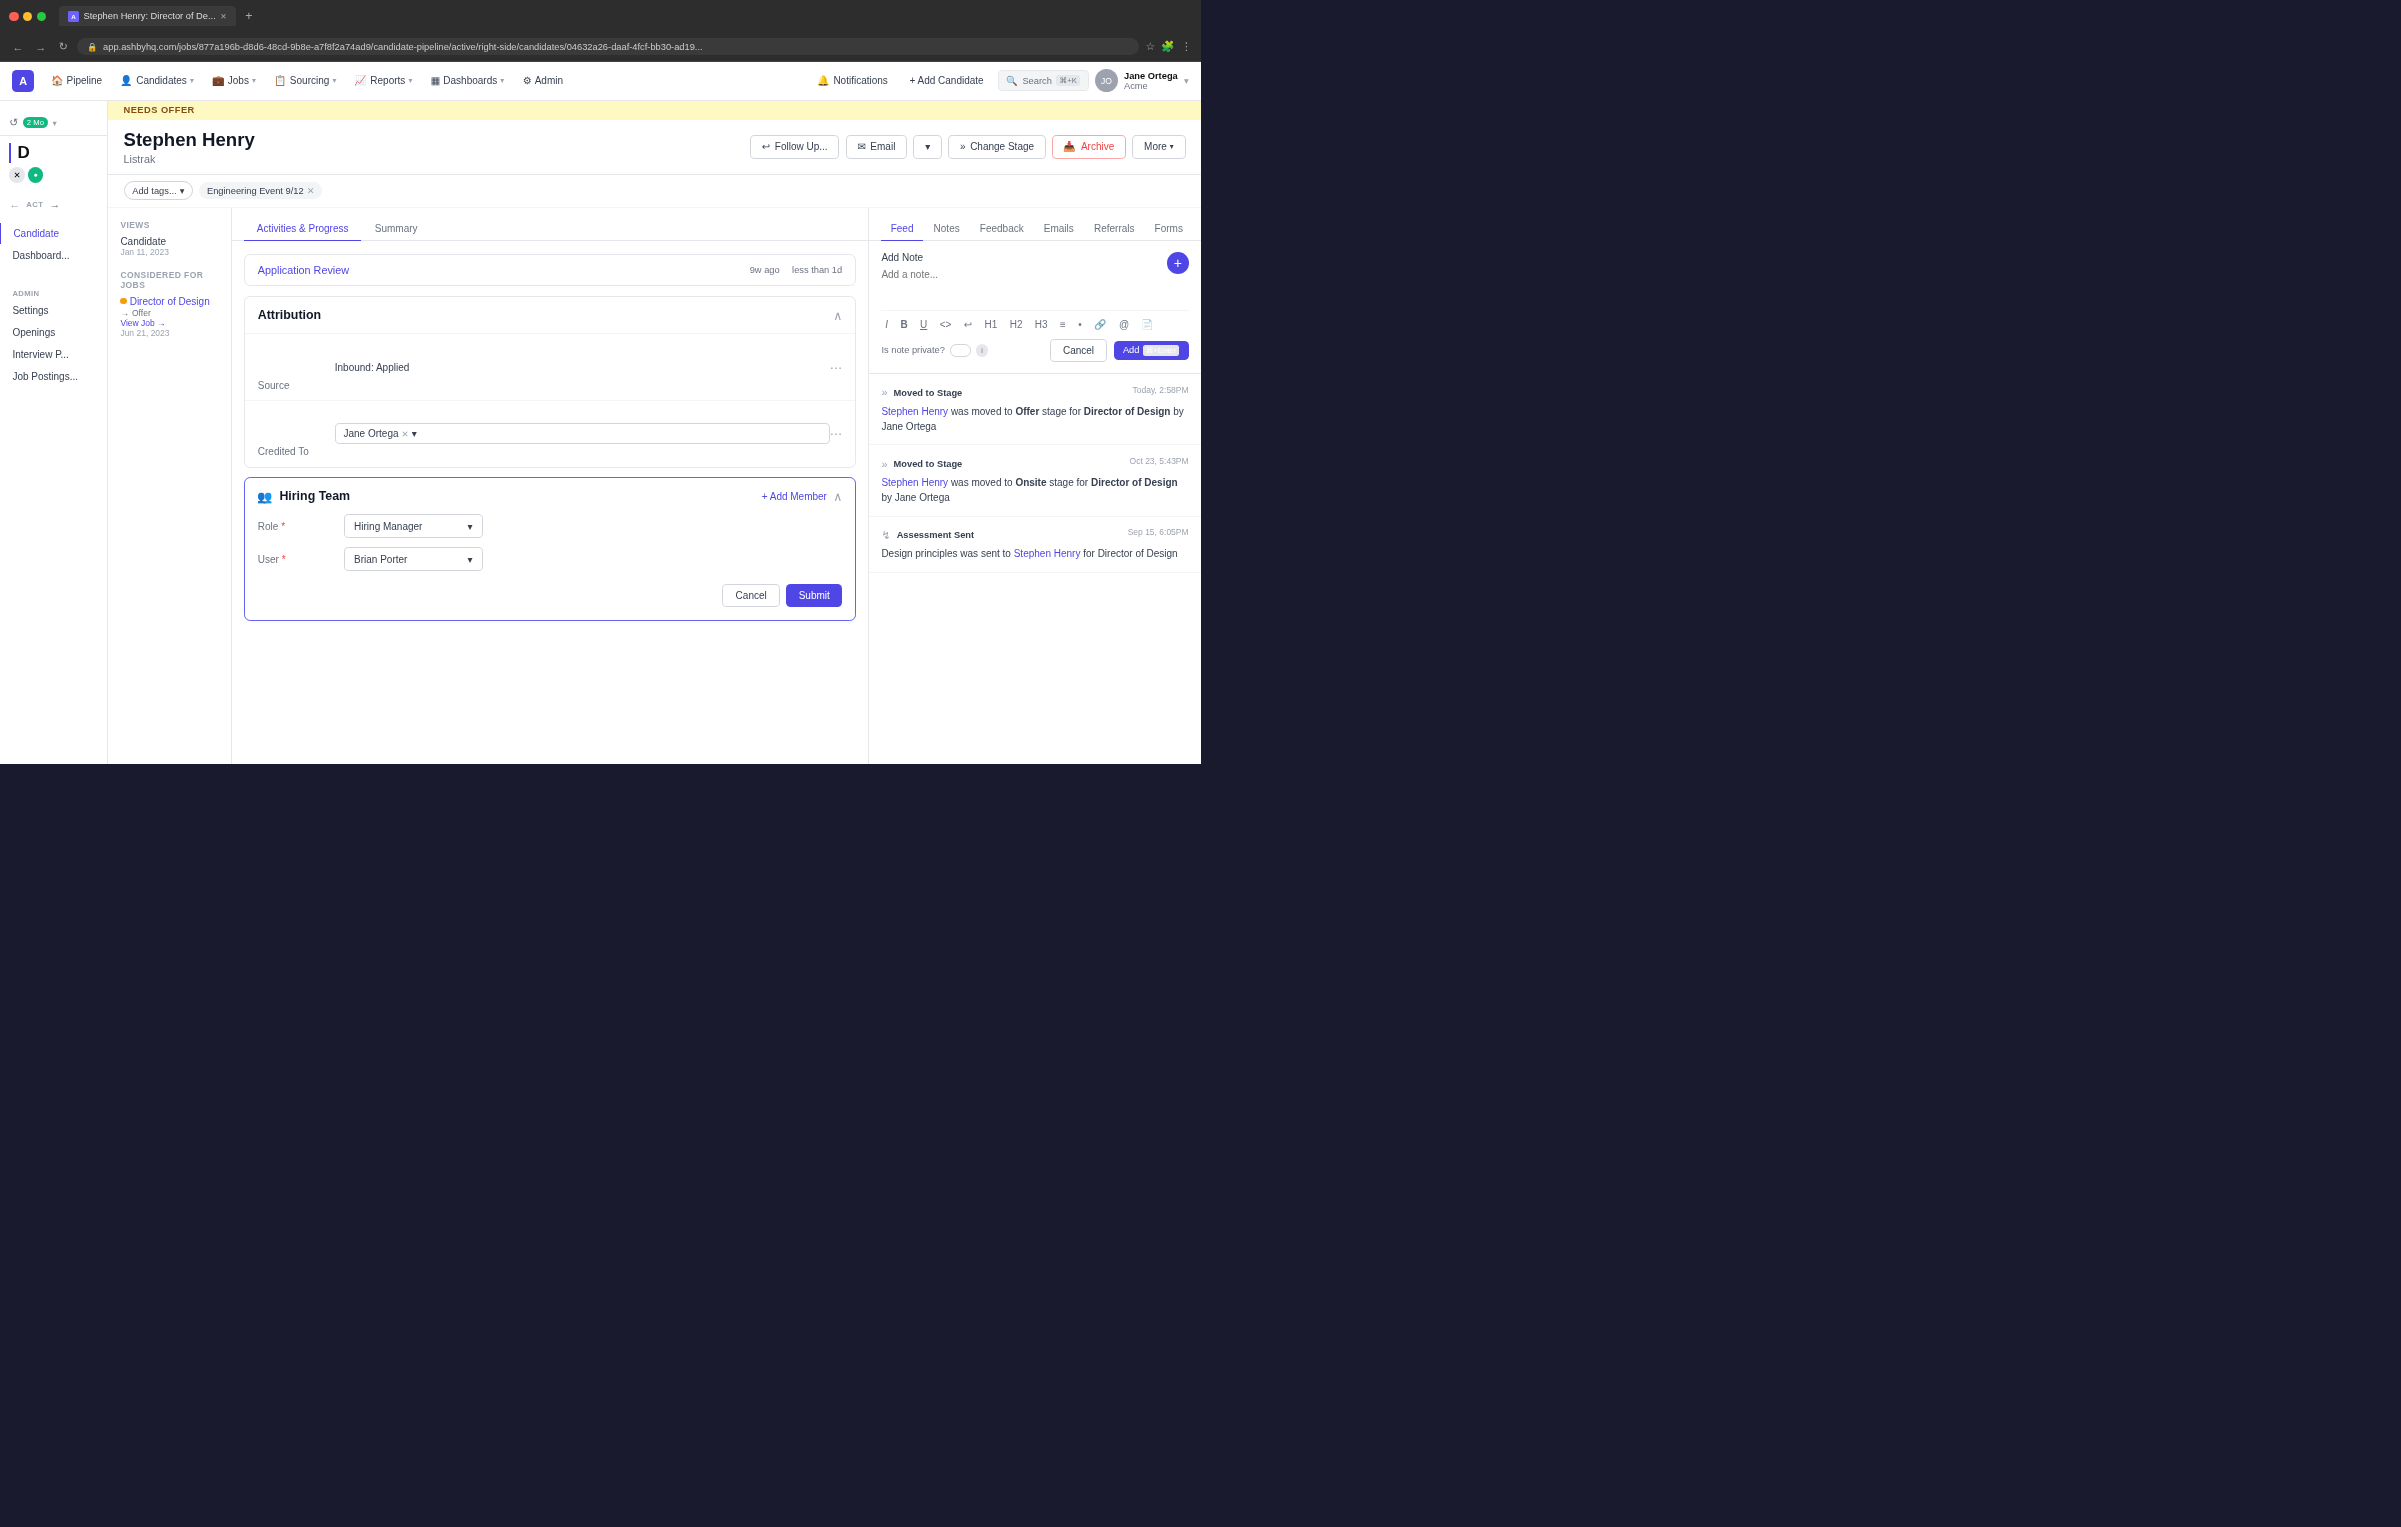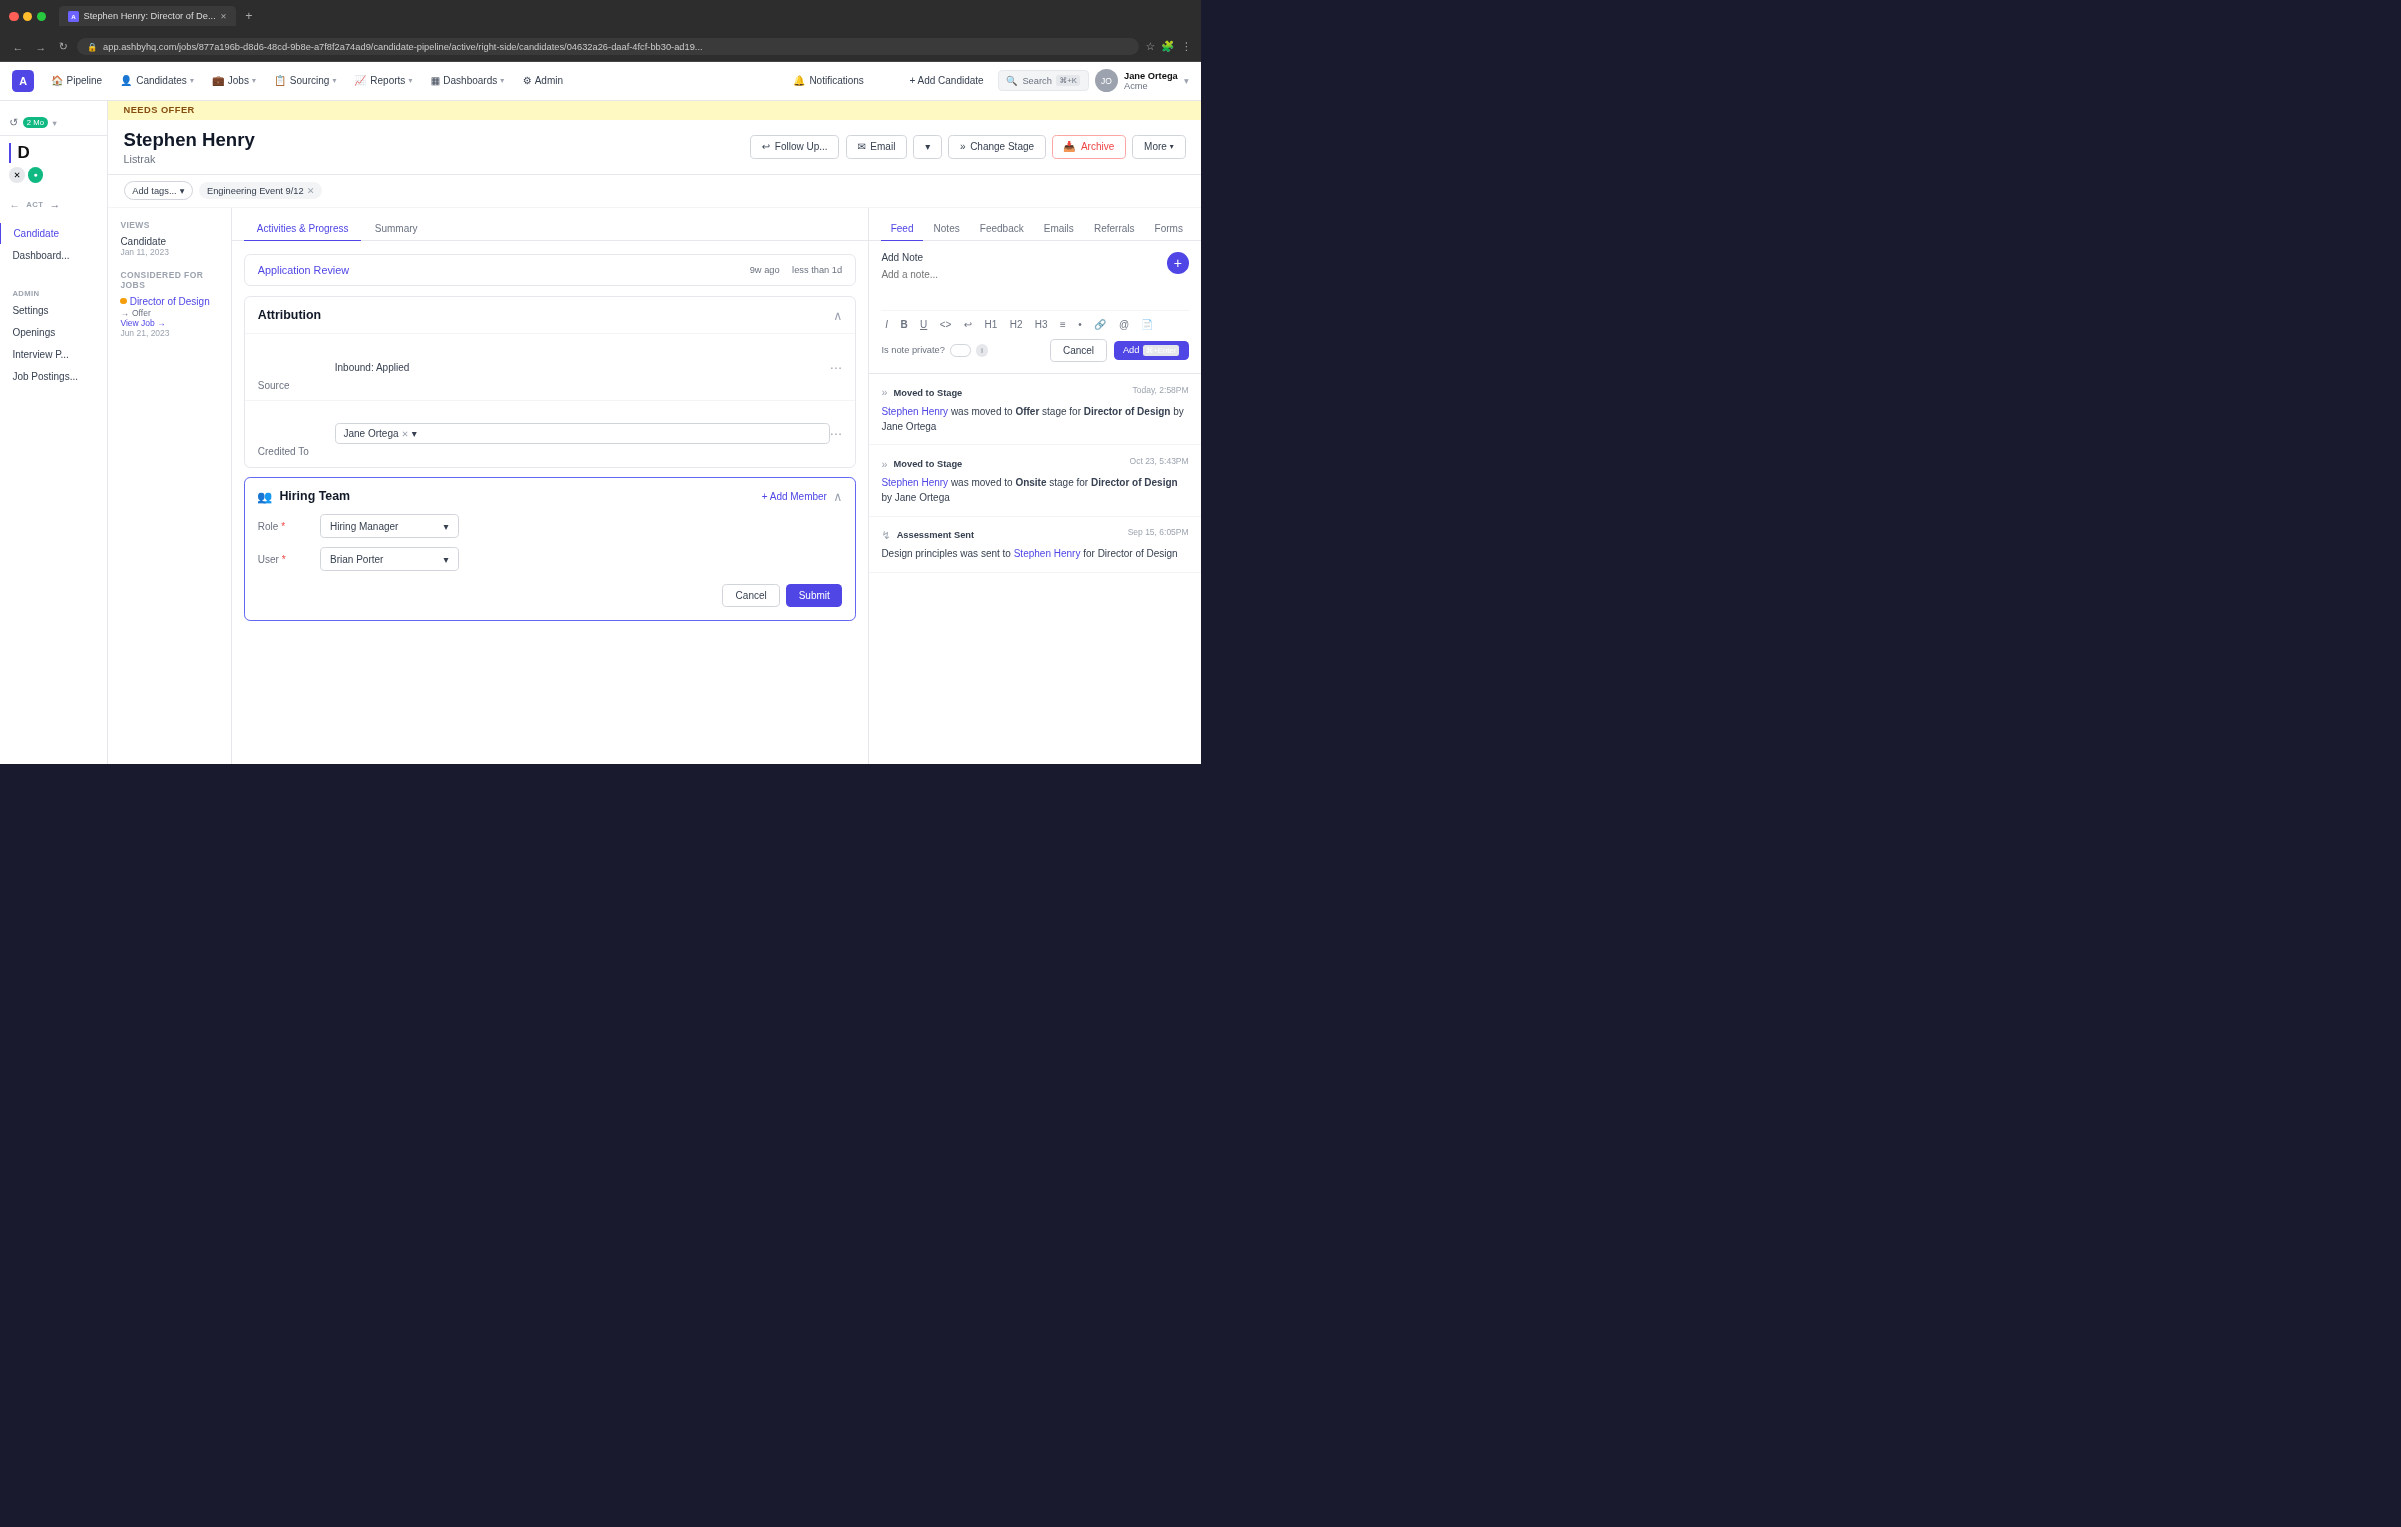--- a/index.html
+++ b/index.html
@@ -26,21 +26,21 @@
     
     .app-container { background: #fff; height: calc(764px - 56px); display: flex; flex-direction: column; }
 
     
     .top-nav { background: #fff; border-bottom: 0.8px solid #e5e7eb; display: flex; align-items: center; padding: 0 12.4px; height: 39px; gap: 3.1px; }
     .logo { width: 21.7px; height: 21.7px; background: #4f46e5; border-radius: 4.6px; display: flex; align-items: center; justify-content: center; color: white; font-weight: bold; font-size: 10.8px; margin-right: 6.2px; }
     .nav-item { padding: 6.2px 7.7px; font-size: 10px; color: #374151; cursor: pointer; display: flex; align-items: center; gap: 3.1px; border-radius: 3.1px; }
     .nav-item .chevron { font-size: 7.7px; color: #9ca3af; }
     .nav-right { margin-left: auto; display: flex; align-items: center; gap: 6.2px; }
     .notifications-btn { display: flex; align-items: center; gap: 3.1px; font-size: 10px; color: #374151; cursor: pointer; padding: 4.6px 7.7px; }
-    .add-candidate-btn { display: flex; align-items: center; gap: 3.1px; font-size: 10px; color: #374151; cursor: pointer; padding: 4.6px 7.7px; margin-left: 24px; }
+    .add-candidate-btn { display: flex; align-items: center; gap: 3.1px; font-size: 10px; color: #374151; cursor: pointer; padding: 4.6px 7.7px; }
     .search-btn { display: flex; align-items: center; gap: 4.6px; background: #f3f4f6; border: 0.8px solid #e5e7eb; border-radius: 4.6px; padding: 3.9px 7.7px; font-size: 9.3px; color: #6b7280; cursor: pointer; }
     .kbd { background: #e5e7eb; border-radius: 2.3px; padding: 0.8px 3.1px; font-size: 7.7px; }
     .user-avatar { width: 23px; height: 23px; border-radius: 50%; background: #d1d5db; overflow: hidden; display: flex; align-items: center; justify-content: center; font-size: 8.5px; color: #fff; background: #9ca3af; }
     .user-info { font-size: 9.3px; }
     .user-name { font-weight: 600; color: #111; }
     .user-org { color: #6b7280; }
 
     
     .main-content { display: flex; flex: 1; overflow: hidden; }
 
@@ -111,21 +111,21 @@
     .attr-actions { color: #9ca3af; cursor: pointer; font-size: 12.4px; }
     .credited-select { display: flex; align-items: center; gap: 3.1px; border: 0.8px solid #d1d5db; border-radius: 4.6px; padding: 3.9px 7.7px; font-size: 10px; cursor: pointer; background: white; }
     .credited-select .close { color: #9ca3af; font-size: 8.5px; cursor: pointer; }
 
     
     .hiring-team-section { background: white; border: 1.5px solid #6366f1; border-radius: 6.2px; margin-bottom: 9.3px; }
     .hiring-section-header { padding: 10.8px 12.4px; display: flex; align-items: center; justify-content: space-between; }
     .hiring-title { font-size: 12.4px; font-weight: 600; color: #111827; display: flex; align-items: center; gap: 6.2px; }
     .add-member-btn { font-size: 10px; color: #4f46e5; cursor: pointer; }
     .hiring-form { padding: 0 12.4px 12.4px; }
-    .form-row { margin-bottom: 9.3px; display: flex; align-items: center; }
+    .form-row { margin-bottom: 9.3px; display: flex; align-items: center; gap: 24px; }
     .form-label { width: 62px; font-size: 10px; color: #6b7280; }
     .required { color: #ef4444; }
     .form-select { display: flex; align-items: center; justify-content: space-between; border: 0.8px solid #d1d5db; border-radius: 4.6px; padding: 5.4px 9.3px; font-size: 10px; color: #374151; background: white; cursor: pointer; min-width: 139px; }
     .form-actions { display: flex; justify-content: flex-end; gap: 6.2px; margin-top: 12.4px; }
     .cancel-btn { padding: 5.4px 12.4px; border: 0.8px solid #d1d5db; border-radius: 4.6px; font-size: 10px; color: #374151; background: white; cursor: pointer; }
     .submit-btn { padding: 5.4px 12.4px; border-radius: 4.6px; font-size: 10px; color: white; background: #4f46e5; border: none; cursor: pointer; font-weight: 500; text-align: center; }
 
     
     .right-panel { width: 333px; border-left: 0.8px solid #e5e7eb; overflow-y: auto; flex-shrink: 0; }
     .feed-tabs { display: flex; padding: 9.3px 12.4px 0; border-bottom: 0.8px solid #e5e7eb; gap: 1.5px; }

